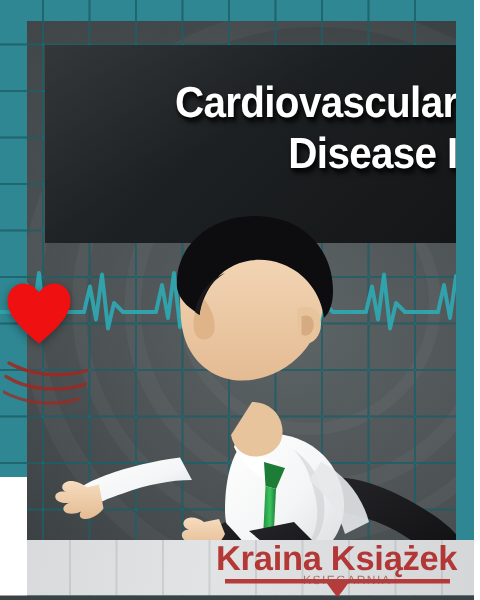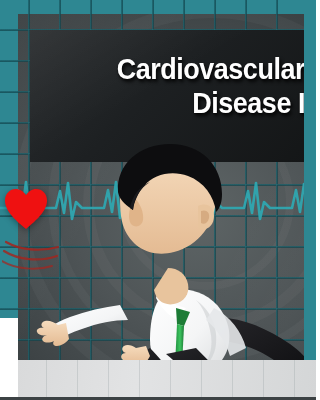--- a/index.html
+++ b/index.html
@@ -282,14 +282,23 @@
     </svg>
   </div>
 
   <div class="white-left"></div>
   <div class="right-teal-edge"></div>
   <div class="gray-band">
     <div class="band-grid"></div>
   </div>
   <div class="bottom-rule"></div>
 
+  <div class="logo">
+    <div class="logo-book">
+      <svg viewBox="0 0 150 13" preserveAspectRatio="none" aria-hidden="true">
+        <path d="M0,1 L150,1 L150,4 L82,4 C79,8 77,11 75,13 C73,11 71,8 68,4 L0,4 Z" fill="#b02a28" opacity=".9"></path>
+      </svg>
+    </div>
+    <div class="logo-text">Kraina Książek</div>
+    <div class="logo-sub">KSIEGARNIA</div>
+  </div>
 
 </div>
 
 </body></html>

